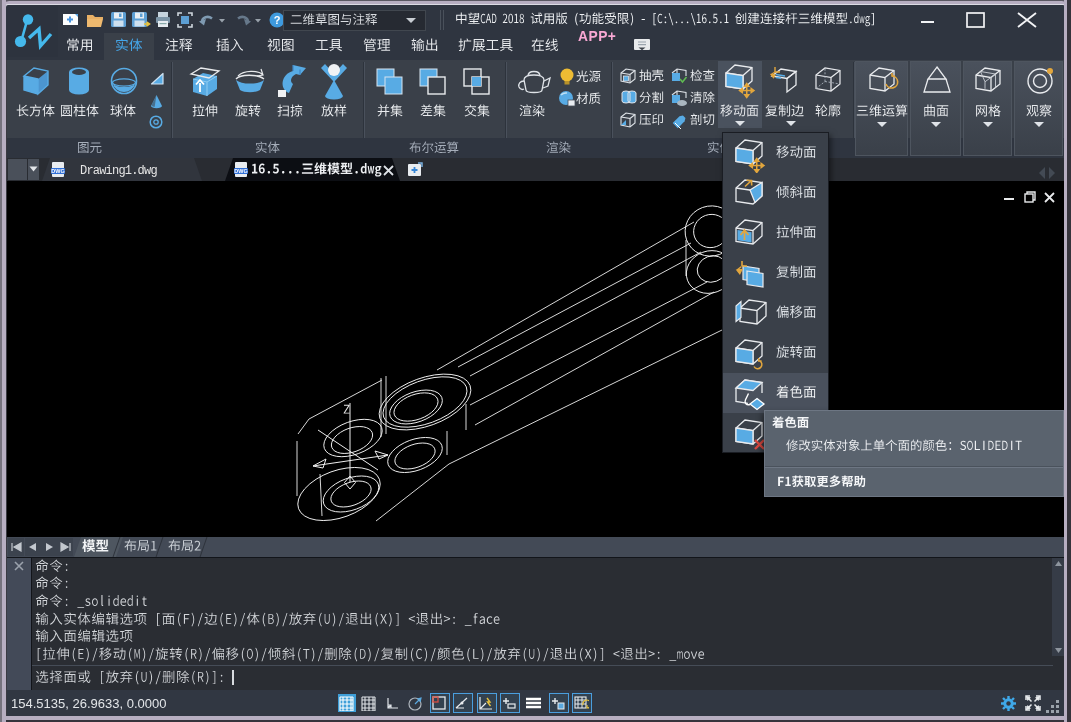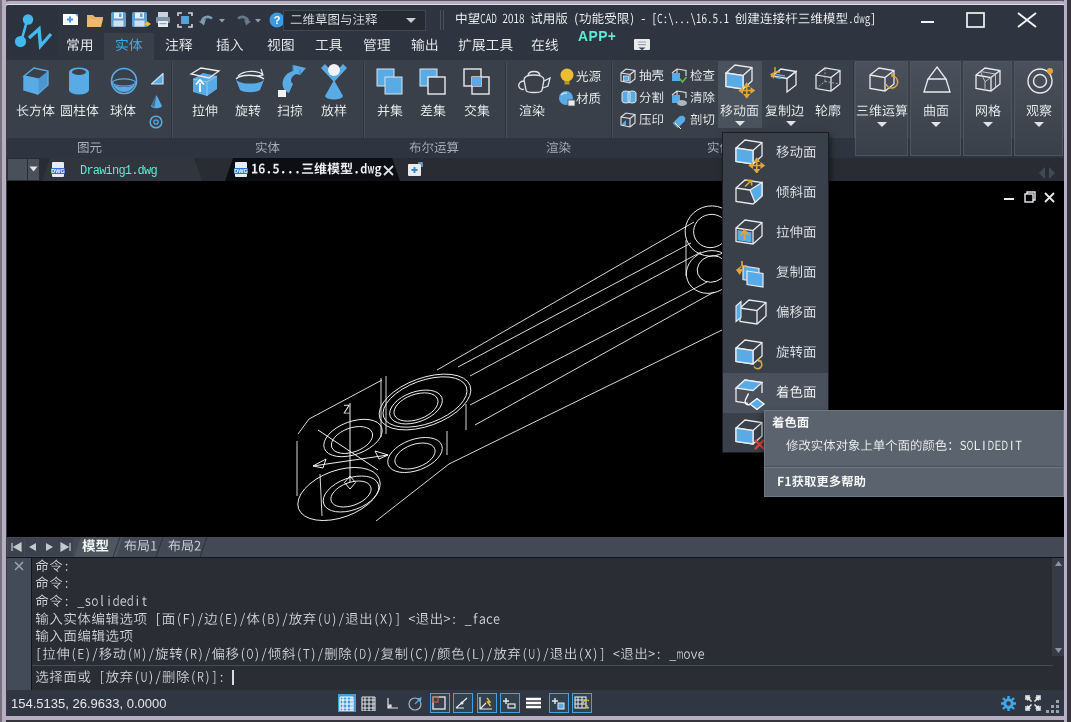--- a/index.html
+++ b/index.html
@@ -105,21 +105,21 @@
     </svg>
 <svg style="position:absolute;left:411.2px;top:38.5px;overflow:visible" width="29" height="20">
       <path d="M10.1 4.9V9.9H10.9V4.9ZM11.9 4.4V11C11.9 11.1 11.8 11.2 11.7 11.2C11.5 11.2 10.9 11.2 10.3 11.2C10.4 11.4 10.6 11.8 10.6 12C11.4 12 12 12 12.3 11.9C12.6 11.7 12.7 11.5 12.7 11V4.4ZM1 6.5C1.1 6.4 1.5 6.3 1.9 6.3H3V8.2C2.1 8.4 1.2 8.6 0.6 8.7L0.8 9.7L3 9.1V12.1H3.9V8.9L5.1 8.6L5 7.7L3.9 8V6.3H5V5.3H3.9V3.2H3V5.3H1.8C2.2 4.4 2.5 3.2 2.8 2H5.1V1.1H3C3.1 0.6 3.2 0.1 3.3 -0.4L2.3 -0.5C2.2 0 2.2 0.6 2.1 1.1H0.6V2H1.9C1.6 3.2 1.4 4.1 1.3 4.5C1.1 5.1 0.9 5.5 0.7 5.6C0.8 5.9 0.9 6.3 1 6.5ZM9.1 -0.6C8.2 0.9 6.5 2.2 4.8 3C5.1 3.2 5.3 3.5 5.5 3.8C5.9 3.6 6.2 3.4 6.6 3.1V3.7H11.7V3C12 3.2 12.4 3.4 12.8 3.6C12.9 3.4 13.2 3 13.4 2.8C12 2.2 10.7 1.4 9.6 0.2L9.9 -0.2ZM7 2.8C7.8 2.3 8.5 1.6 9.1 0.9C9.8 1.7 10.6 2.3 11.4 2.8ZM8.5 5.4V6.5H6.6V5.4ZM5.7 4.6V12.1H6.6V9.2H8.5V11.1C8.5 11.2 8.4 11.2 8.3 11.2C8.2 11.2 7.8 11.2 7.4 11.2C7.5 11.5 7.6 11.8 7.7 12.1C8.3 12.1 8.7 12.1 9 11.9C9.3 11.8 9.3 11.5 9.3 11.1V4.6ZM6.6 7.3H8.5V8.5H6.6Z M15.2 6.3V11.3H25V12.1H26.2V6.3H25V10.3H21.2V5.5H25.6V0.7H24.5V4.5H21.2V-0.5H20.1V4.5H16.9V0.7H15.9V5.5H20.1V10.3H16.4V6.3Z" fill="#e7e9ec"></path>
     </svg>
 <svg style="position:absolute;left:458.4px;top:38.5px;overflow:visible" width="57" height="20">
       <path d="M2.4 -0.5V2.2H0.8V3.2H2.4V6.3C1.7 6.5 1.1 6.6 0.6 6.8L0.8 7.8L2.4 7.3V10.8C2.4 11 2.3 11.1 2.2 11.1C2 11.1 1.5 11.1 0.9 11.1C1 11.4 1.1 11.8 1.2 12.1C2 12.1 2.6 12.1 2.9 11.9C3.3 11.7 3.4 11.4 3.4 10.8V7L5 6.5L4.8 5.5L3.4 5.9V3.2H4.9V2.2H3.4V-0.5ZM8.4 -0.2C8.7 0.4 9.1 1 9.3 1.5H5.8V5C5.8 7 5.7 9.7 4.1 11.6C4.4 11.7 4.8 12 5 12.2C6.6 10.2 6.9 7.1 6.9 5V2.5H13.2V1.5H9.9L10.3 1.4C10.1 0.9 9.7 0.1 9.3 -0.5Z M18.1 12.2V12.1C18.4 12 18.8 11.9 22.3 11C22.3 10.8 22.3 10.4 22.3 10.1L19.3 10.8V8H21.3C22.2 10.1 24 11.5 26.4 12.2C26.6 11.9 26.8 11.5 27.1 11.3C25.9 11.1 24.8 10.6 24 10C24.7 9.6 25.5 9.1 26.2 8.6L25.4 8C24.9 8.5 24 9 23.3 9.4C22.9 9 22.5 8.5 22.2 8H26.9V7.1H24V5.6H26.4V4.7H24V3.5H23V4.7H20.3V3.5H19.3V4.7H17.2V5.6H19.3V7.1H16.8V8H18.4V10.2C18.4 10.8 18 11.2 17.7 11.3C17.8 11.5 18.1 11.9 18.1 12.2ZM20.3 5.6H23V7.1H20.3ZM16.8 1H25V2.4H16.8ZM15.7 0.1V4.2C15.7 6.4 15.6 9.5 14.2 11.6C14.5 11.7 14.9 12 15.2 12.2C16.6 9.9 16.8 6.5 16.8 4.2V3.3H26.1V0.1Z M28.3 10V11.1H40.7V10H35V2.1H40V1H29V2.1H33.9V10Z M49.7 9.9C51.3 10.6 52.9 11.5 53.8 12.2L54.7 11.4C53.6 10.7 52 9.9 50.4 9.1ZM45.9 9.2C45.1 9.9 43.3 10.9 42 11.4C42.2 11.6 42.5 11.9 42.7 12.2C44.1 11.6 45.8 10.7 46.9 9.8ZM44.3 0.1V8.2H42.1V9.1H54.5V8.2H52.5V0.1ZM45.3 8.2V6.9H51.4V8.2ZM45.3 3H51.4V4.1H45.3ZM45.3 2.2V1H51.4V2.2ZM45.3 4.9H51.4V6.1H45.3Z" fill="#e7e9ec"></path>
     </svg>
 <svg style="position:absolute;left:531.2px;top:38.5px;overflow:visible" width="29" height="20">
       <path d="M5.4 -0.6C5.2 0.2 5 0.9 4.7 1.6H0.9V2.6H4.2C3.3 4.3 2.1 6 0.5 7.1C0.7 7.3 1 7.8 1.1 8C1.6 7.6 2.2 7.2 2.7 6.7V12.1H3.7V5.4C4.3 4.5 4.9 3.6 5.4 2.6H13V1.6H5.8C6.1 1 6.3 0.3 6.5 -0.3ZM8.3 3.3V6H5.1V6.9H8.3V10.8H4.6V11.8H12.9V10.8H9.3V6.9H12.4V6H9.3V3.3Z M14.5 10.3 14.8 11.3C16 10.9 17.7 10.4 19.3 9.9L19.1 9.1C17.4 9.5 15.7 10 14.5 10.3ZM23.5 0.3C24.2 0.6 25.1 1.1 25.5 1.5L26.1 0.9C25.7 0.5 24.8 0 24.1 -0.3ZM14.8 5.2C15 5.1 15.3 5 17 4.8C16.4 5.7 15.9 6.4 15.6 6.7C15.2 7.2 14.8 7.5 14.5 7.6C14.7 7.8 14.8 8.3 14.9 8.5C15.2 8.4 15.6 8.2 19.1 7.5C19.1 7.3 19.1 6.9 19.1 6.7L16.4 7.1C17.4 5.9 18.5 4.4 19.3 2.9L18.5 2.3C18.2 2.9 17.9 3.4 17.6 3.9L15.8 4.1C16.7 2.9 17.5 1.4 18.1 -0.1L17.1 -0.5C16.5 1.1 15.5 2.9 15.2 3.4C14.9 3.8 14.7 4.2 14.4 4.2C14.6 4.5 14.7 5 14.8 5.2ZM26 6.2C25.5 7.1 24.7 7.9 23.8 8.6C23.6 7.9 23.4 7 23.3 6L26.8 5.3L26.6 4.4L23.2 5.1C23.1 4.5 23 3.9 23 3.2L26.4 2.7L26.3 1.8L22.9 2.3C22.9 1.4 22.9 0.4 22.9 -0.6H21.9C21.9 0.5 21.9 1.5 22 2.4L19.8 2.8L19.9 3.7L22 3.4C22.1 4 22.1 4.6 22.2 5.2L19.5 5.7L19.7 6.7L22.3 6.2C22.5 7.3 22.7 8.3 23 9.2C21.8 10 20.5 10.6 19.1 11C19.3 11.3 19.6 11.6 19.7 11.9C21 11.4 22.2 10.8 23.3 10.1C23.9 11.4 24.6 12.1 25.6 12.1C26.6 12.1 26.9 11.6 27.1 10.1C26.9 10 26.5 9.8 26.3 9.5C26.2 10.8 26.1 11.1 25.7 11.1C25.1 11.1 24.6 10.5 24.2 9.5C25.3 8.7 26.2 7.7 26.9 6.6Z" fill="#e7e9ec"></path>
     </svg>
-<div style="position:absolute;left:578px;top:29px;width:44px;height:18px;color:#5eead4;font:13.8px 'Liberation Sans';font-weight:bold;letter-spacing:0.5px;">APP+</div>
+<div style="position:absolute;left:578px;top:29px;width:44px;height:18px;color:#f9a8d4;font:13.8px 'Liberation Sans';font-weight:bold;letter-spacing:0.5px;">APP+</div>
 <svg style="position:absolute;left:634px;top:38px;" width="17" height="13" viewBox="0 0 17 13">
       <rect x="0" y="1" width="16" height="11" rx="1" fill="#e8eaec"></rect>
       <path d="M4 4 h8 m-8 2.6 h8" stroke="#9aa4ad" stroke-width="1.1"></path>
       <path d="M4.5 9.5 l3.5 2.8 3.5 -2.8 z" fill="#3d434b"></path>
     </svg>
 <div style="position:absolute;left:7px;top:60px;width:1057px;height:98px;background:#3a4049;"></div>
 <div style="position:absolute;left:171px;top:62px;width:1px;height:94px;background:#2d333c;"></div>
 <div style="position:absolute;left:172px;top:62px;width:1px;height:94px;background:#4a515c;"></div>
 <div style="position:absolute;left:363px;top:62px;width:1px;height:94px;background:#2d333c;"></div>
 <div style="position:absolute;left:364px;top:62px;width:1px;height:94px;background:#4a515c;"></div>
@@ -395,21 +395,21 @@
 <div style="position:absolute;left:28px;top:159px;width:11px;height:21px;background:#4a505a;"></div>
 <svg style="position:absolute;left:29px;top:166px;" width="9" height="7" viewBox="0 0 9 7">
       <path d="M0.5 0.5 l4 5 4 -5 z" fill="#e2e5e9"></path>
     </svg>
 <div style="position:absolute;left:42px;top:158px;width:160px;height:23px;background:#31353d;clip-path:polygon(8px 0,152px 0,160px 100%,0 100%);"></div>
 <svg style="position:absolute;left:51px;top:162px;" width="15" height="16" viewBox="0 0 15 16">
       <rect x="1" y="0" width="12" height="15" rx="1" fill="#e8ecf0"></rect>
       <rect x="0" y="6" width="14" height="6" rx="1" fill="#2f6fd8"></rect>
       <text x="7" y="11" font-size="5.5" font-weight="bold" fill="#fff" text-anchor="middle" font-family="Liberation Sans">DWG</text>
     </svg>
-<div style="position:absolute;left:80px;top:164px;color:#5eead4;font:12px 'Liberation Mono',monospace;letter-spacing:-0.8px;">Drawing1.dwg</div>
+<div style="position:absolute;left:80px;top:164px;color:#e5e5e5;font:12px 'Liberation Mono',monospace;letter-spacing:-0.8px;">Drawing1.dwg</div>
 <div style="position:absolute;left:225px;top:158px;width:175px;height:23px;background:#0c0e13;clip-path:polygon(8px 0,167px 0,175px 100%,0 100%);"></div>
 <svg style="position:absolute;left:234px;top:162px;" width="15" height="16" viewBox="0 0 15 16">
       <rect x="1" y="0" width="12" height="15" rx="1" fill="#e8ecf0"></rect>
       <rect x="0" y="6" width="14" height="6" rx="1" fill="#2f6fd8"></rect>
       <text x="7" y="11" font-size="5.5" font-weight="bold" fill="#fff" text-anchor="middle" font-family="Liberation Sans">DWG</text>
     </svg>
 <svg style="position:absolute;left:251px;top:163px;overflow:visible" width="132" height="19">
       <path d="M1 10.4H6.4V8.8H4.7V0.8H3.4C2.8 1.2 2.2 1.4 1.3 1.6V2.8H2.9V8.8H1Z M11 10.6C12.5 10.6 13.8 9.3 13.8 7.4C13.8 5.3 12.7 4.3 11.2 4.3C10.6 4.3 9.9 4.7 9.4 5.4C9.5 3 10.3 2.1 11.3 2.1C11.9 2.1 12.4 2.5 12.7 2.8L13.7 1.7C13.1 1.1 12.3 0.6 11.2 0.6C9.4 0.6 7.8 2.1 7.8 5.7C7.8 9.1 9.3 10.6 11 10.6ZM9.4 6.7C9.9 6 10.4 5.7 10.9 5.7C11.7 5.7 12.2 6.2 12.2 7.4C12.2 8.5 11.6 9.1 10.9 9.1C10.2 9.1 9.6 8.5 9.4 6.7Z M17.9 10.6C18.6 10.6 19.1 10 19.1 9.3C19.1 8.6 18.6 8.1 17.9 8.1C17.2 8.1 16.7 8.6 16.7 9.3C16.7 10 17.2 10.6 17.9 10.6Z M24.8 10.6C26.4 10.6 27.9 9.3 27.9 7.2C27.9 5.1 26.7 4.2 25.2 4.2C24.8 4.2 24.4 4.2 24.1 4.4L24.3 2.4H27.5V0.8H22.7L22.5 5.4L23.3 6C23.8 5.6 24.1 5.5 24.6 5.5C25.5 5.5 26.2 6.1 26.2 7.3C26.2 8.4 25.5 9 24.6 9C23.7 9 23.1 8.6 22.6 8L21.8 9.3C22.4 10 23.4 10.6 24.8 10.6Z M32.2 10.6C32.9 10.6 33.4 10 33.4 9.3C33.4 8.6 32.9 8.1 32.2 8.1C31.5 8.1 31 8.6 31 9.3C31 10 31.5 10.6 32.2 10.6Z M39.3 10.6C40 10.6 40.5 10 40.5 9.3C40.5 8.6 40 8.1 39.3 8.1C38.6 8.1 38.1 8.6 38.1 9.3C38.1 10 38.6 10.6 39.3 10.6Z M46.5 10.6C47.2 10.6 47.7 10 47.7 9.3C47.7 8.6 47.2 8.1 46.5 8.1C45.8 8.1 45.3 8.6 45.3 9.3C45.3 10 45.8 10.6 46.5 10.6Z M51.6 0.6V2.2H61.5V0.6ZM52.5 4.8V6.4H60.5V4.8ZM50.9 9.2V10.8H62.2V9.2Z M63.5 9.5 63.8 11C65.1 10.6 66.8 10.2 68.4 9.8L68.2 8.5C66.5 8.9 64.7 9.3 63.5 9.5ZM63.8 5C64 4.9 64.3 4.8 65.5 4.7C65 5.3 64.7 5.8 64.5 6C64.1 6.5 63.8 6.8 63.5 6.9C63.6 7.3 63.8 7.9 63.9 8.2C64.2 8 64.8 7.9 68 7.2C68 6.9 68 6.3 68.1 5.9L65.9 6.3C66.8 5.2 67.6 3.9 68.3 2.7L67.1 1.9C66.8 2.4 66.6 2.9 66.3 3.4L65.2 3.5C65.9 2.5 66.6 1.2 67.1 -0L65.7 -0.7C65.2 0.8 64.4 2.5 64.1 2.9C63.8 3.3 63.6 3.6 63.3 3.7C63.5 4 63.7 4.7 63.8 5ZM72 5.6V6.7H70.5V5.6ZM71.7 -0C72 0.5 72.3 1.2 72.5 1.7H70.8C71.1 1.1 71.3 0.4 71.5 -0.2L70 -0.6C69.6 0.9 68.8 2.9 67.8 4.1C68 4.4 68.3 5.1 68.5 5.5C68.6 5.3 68.8 5.1 69 4.9V11.6H70.5V10.7H75.6V9.3H73.5V8.1H75.2V6.7H73.5V5.6H75.1V4.2H73.5V3.1H75.5V1.7H73L73.9 1.2C73.8 0.7 73.4 -0 73 -0.6ZM72 4.2H70.5V3.1H72ZM72 8.1V9.3H70.5V8.1Z M82.7 5.1H86.3V5.7H82.7ZM82.7 3.6H86.3V4.1H82.7ZM85.4 -0.6V0.2H83.9V-0.6H82.4V0.2H80.9V1.5H82.4V2.3H83.9V1.5H85.4V2.3H86.9V1.5H88.4V0.2H86.9V-0.6ZM81.3 2.5V6.8H83.8C83.7 7.1 83.7 7.3 83.7 7.6H80.7V8.8H83.1C82.7 9.5 81.8 10 80.2 10.3C80.5 10.6 80.8 11.2 81 11.6C83.1 11.1 84.2 10.2 84.7 9.1C85.4 10.3 86.4 11.1 87.8 11.5C88 11.2 88.5 10.6 88.8 10.3C87.6 10 86.7 9.5 86.2 8.8H88.4V7.6H85.2L85.3 6.8H87.8V2.5ZM78 -0.6V1.8H76.6V3.2H78V3.5C77.6 5 77 6.7 76.3 7.6C76.5 8.1 76.9 8.8 77 9.2C77.4 8.7 77.7 7.9 78 7.1V11.6H79.5V5.7C79.8 6.2 80 6.8 80.1 7.2L81.1 6.1C80.8 5.7 79.9 4.2 79.5 3.7V3.2H80.7V1.8H79.5V-0.6Z M97 0.1V4.5H98.4V0.1ZM99.4 -0.5V5.1C99.4 5.2 99.3 5.3 99.1 5.3C98.9 5.3 98.3 5.3 97.7 5.3C97.9 5.6 98.1 6.2 98.2 6.6C99.1 6.6 99.8 6.6 100.2 6.4C100.7 6.2 100.9 5.8 100.9 5.1V-0.5ZM93.8 1.2V2.5H92.7V1.2ZM91 7.2V8.7H94.7V9.7H89.6V11.1H101.4V9.7H96.3V8.7H100.1V7.2H96.3V6.2H95.2V3.9H96.4V2.5H95.2V1.2H96.2V-0.2H90.2V1.2H91.2V2.5H89.8V3.9H91.1C90.9 4.6 90.5 5.2 89.5 5.7C89.8 5.9 90.3 6.5 90.5 6.8C91.8 6.1 92.4 5 92.6 3.9H93.8V6.4H94.7V7.2Z M105.6 10.6C106.3 10.6 106.8 10 106.8 9.3C106.8 8.6 106.3 8.1 105.6 8.1C104.9 8.1 104.4 8.6 104.4 9.3C104.4 10 104.9 10.6 105.6 10.6Z M112.3 10.6C112.9 10.6 113.5 10.2 114 9.6H114L114.2 10.4H115.5V0H113.9V2.6L113.9 3.7C113.5 3.3 113 2.9 112.3 2.9C111 2.9 109.7 4.4 109.7 6.8C109.7 9.2 110.7 10.6 112.3 10.6ZM112.7 9C111.9 9 111.4 8.3 111.4 6.7C111.4 5.3 112 4.5 112.7 4.5C113.1 4.5 113.5 4.7 113.9 5.1V8.3C113.5 8.8 113.1 9 112.7 9Z M117.8 10.4H119.2L119.6 7.2C119.7 6.6 119.8 5.9 119.9 5.1H119.9C120 5.9 120.1 6.5 120.2 7.2L120.7 10.4H122.1L123.3 3.1H122.1L121.6 6.7C121.6 7.4 121.5 8.1 121.4 8.8H121.4C121.3 8.1 121.2 7.4 121.1 6.7L120.5 3.1H119.4L118.9 6.7C118.7 7.4 118.7 8.1 118.6 8.8H118.5C118.4 8.1 118.4 7.4 118.3 6.7L117.8 3.1H116.6Z M126.8 13.6C129 13.6 130.5 12.4 130.5 11C130.5 9.7 129.6 9.2 128 9.2H126.8C126 9.2 125.8 8.9 125.8 8.6C125.8 8.3 125.9 8.1 126 7.9C126.3 8 126.6 8.1 126.9 8.1C128.4 8.1 129.5 7.3 129.5 5.6C129.5 5.2 129.4 4.8 129.2 4.5H130.3V3.1H127.9C127.6 3 127.3 2.9 126.9 2.9C125.5 2.9 124.2 3.9 124.2 5.6C124.2 6.4 124.6 7.1 125.1 7.5V7.5C124.7 7.8 124.4 8.3 124.4 8.9C124.4 9.5 124.6 9.9 125 10.1V10.2C124.3 10.6 124 11.1 124 11.7C124 13 125.2 13.6 126.8 13.6ZM126.9 6.9C126.3 6.9 125.9 6.4 125.9 5.6C125.9 4.7 126.3 4.3 126.9 4.3C127.5 4.3 128 4.7 128 5.6C128 6.4 127.5 6.9 126.9 6.9ZM127.1 12.3C126.1 12.3 125.5 12 125.5 11.4C125.5 11.1 125.6 10.8 125.9 10.5C126.2 10.6 126.4 10.6 126.8 10.6H127.7C128.4 10.6 128.8 10.8 128.8 11.3C128.8 11.9 128.1 12.3 127.1 12.3Z" fill="#eef0f3"></path>
     </svg>
 <svg style="position:absolute;left:383px;top:165px;" width="12" height="11" viewBox="0 0 12 11">

